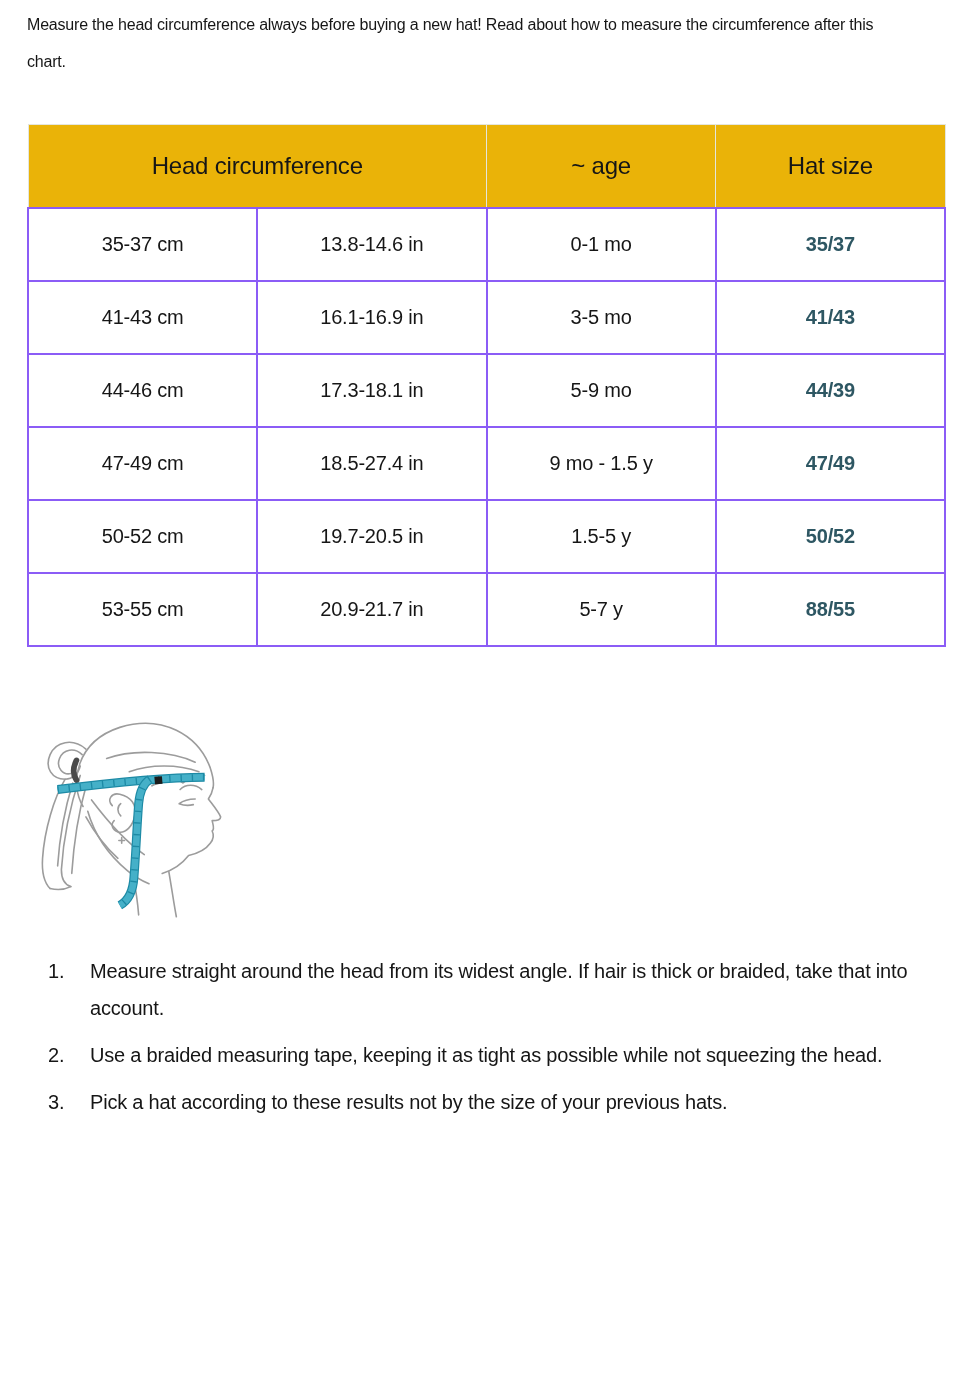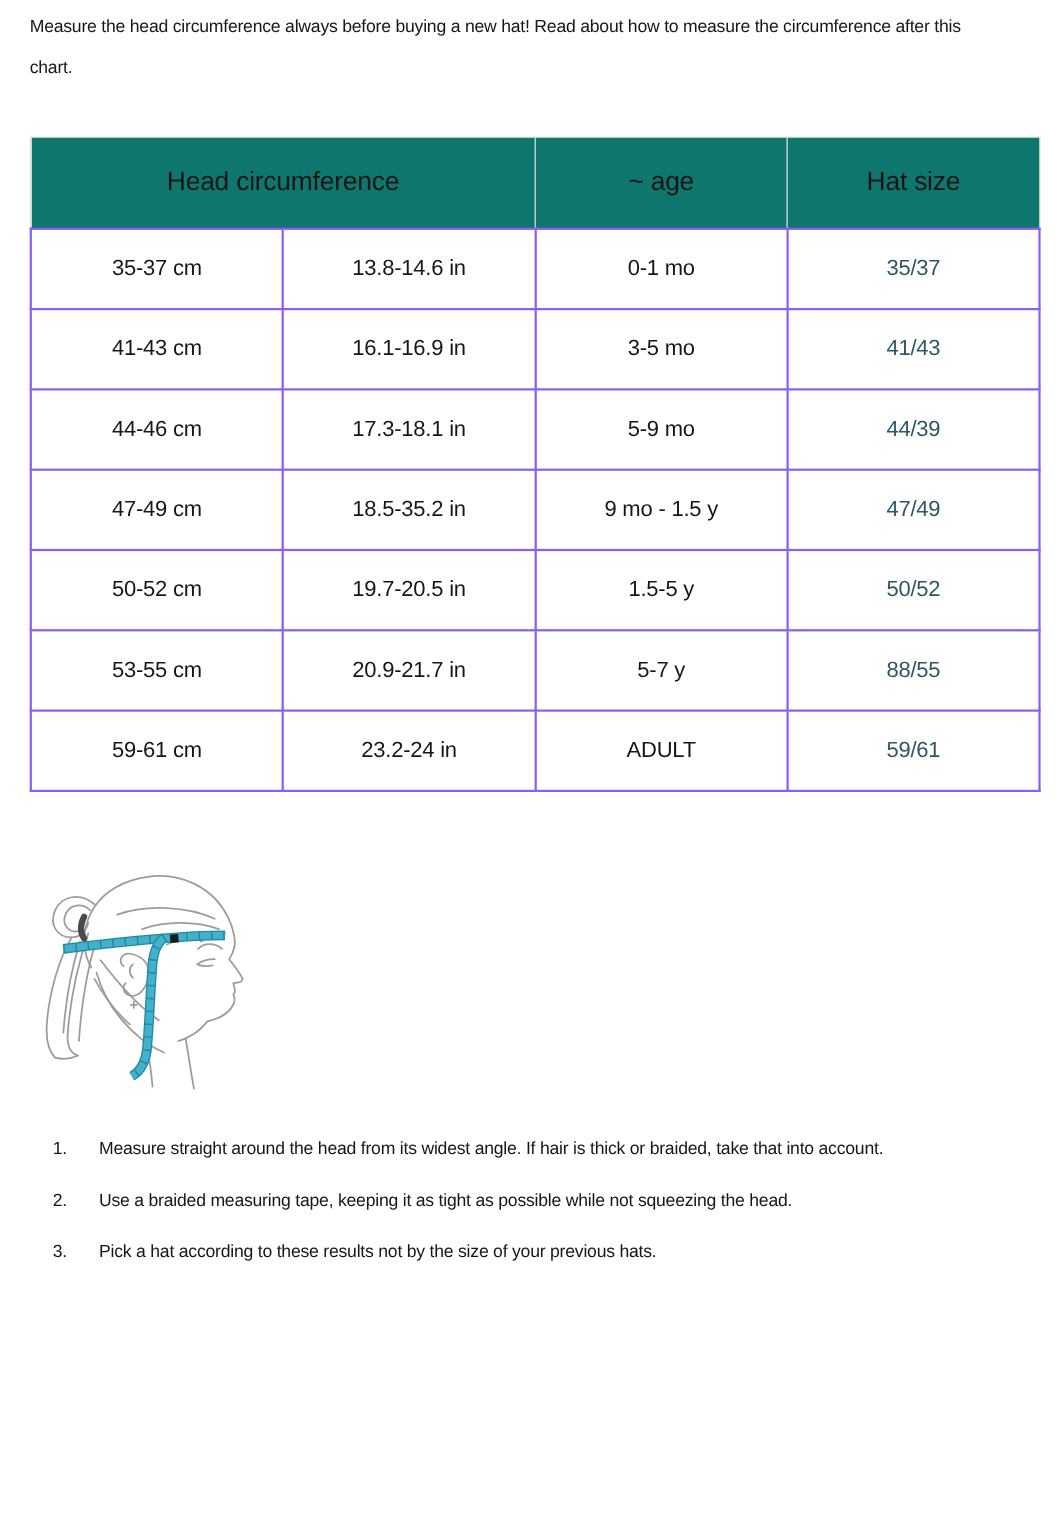--- a/index.html
+++ b/index.html
@@ -22,56 +22,56 @@
 
   
   table.size-table{
     border-collapse:collapse;
     width:919px;
     table-layout:fixed;
   }
   table.size-table col{width:25%;}
   table.size-table th{
     border:1px solid #e4e6de;
-    background:#0f766e;
+    background:#eab308;
     font-weight:400;
     font-size:24px;
     letter-spacing:-0.2px;
     height:80px;
     text-align:center;
     vertical-align:middle;
   }
   table.size-table td{
     border:2px solid #8b5cf6;
     font-size:20px;
     letter-spacing:-0.2px;
     height:69px;
     text-align:center;
     vertical-align:middle;
   }
   td.size-val{
-    font-weight:400;
+    font-weight:700;
     color:#2e5763;
   }
 
   
   .figure{
     margin:70px 0 0 2px;
     width:208px;
     height:212px;
   }
   .figure svg{display:block;}
 
   
   ol.instructions{
     counter-reset:item;
     margin:24px 0 0 0;
     padding:0 0 0 63px;
     list-style:none;
-    font-size:16px;
+    font-size:20px;
     line-height:37px;
     letter-spacing:-0.2px;
   }
   ol.instructions li{
     counter-increment:item;
     position:relative;
     max-width:845px;
     margin:0 0 10px 0;
   }
   ol.instructions li::before{
@@ -115,41 +115,35 @@
         <td class="size-val">41/43</td>
       </tr>
       <tr>
         <td>44-46 cm</td>
         <td>17.3-18.1 in</td>
         <td>5-9 mo</td>
         <td class="size-val">44/39</td>
       </tr>
       <tr>
         <td>47-49 cm</td>
-        <td>18.5-35.2 in</td>
+        <td>18.5-27.4 in</td>
         <td>9 mo - 1.5 y</td>
         <td class="size-val">47/49</td>
       </tr>
       <tr>
         <td>50-52 cm</td>
         <td>19.7-20.5 in</td>
         <td>1.5-5 y</td>
         <td class="size-val">50/52</td>
       </tr>
       <tr>
         <td>53-55 cm</td>
         <td>20.9-21.7 in</td>
         <td>5-7 y</td>
         <td class="size-val">88/55</td>
-      </tr>
-      <tr>
-        <td>59-61 cm</td>
-        <td>23.2-24 in</td>
-        <td>ADULT</td>
-        <td class="size-val">59/61</td>
       </tr>
     </tbody>
   </table>
 
   <div class="figure">
     <svg width="208" height="212" viewBox="0 0 220 225" fill="none" xmlns="http://www.w3.org/2000/svg">
       <g stroke="#9c9c9c" stroke-width="1.7" fill="none" stroke-linecap="round" stroke-linejoin="round">
 
         <path d="M57,95 C42,70 50,26 96,11 C141,-3 179,19 192,54 C195,63 196,70 195,75"></path>
 

